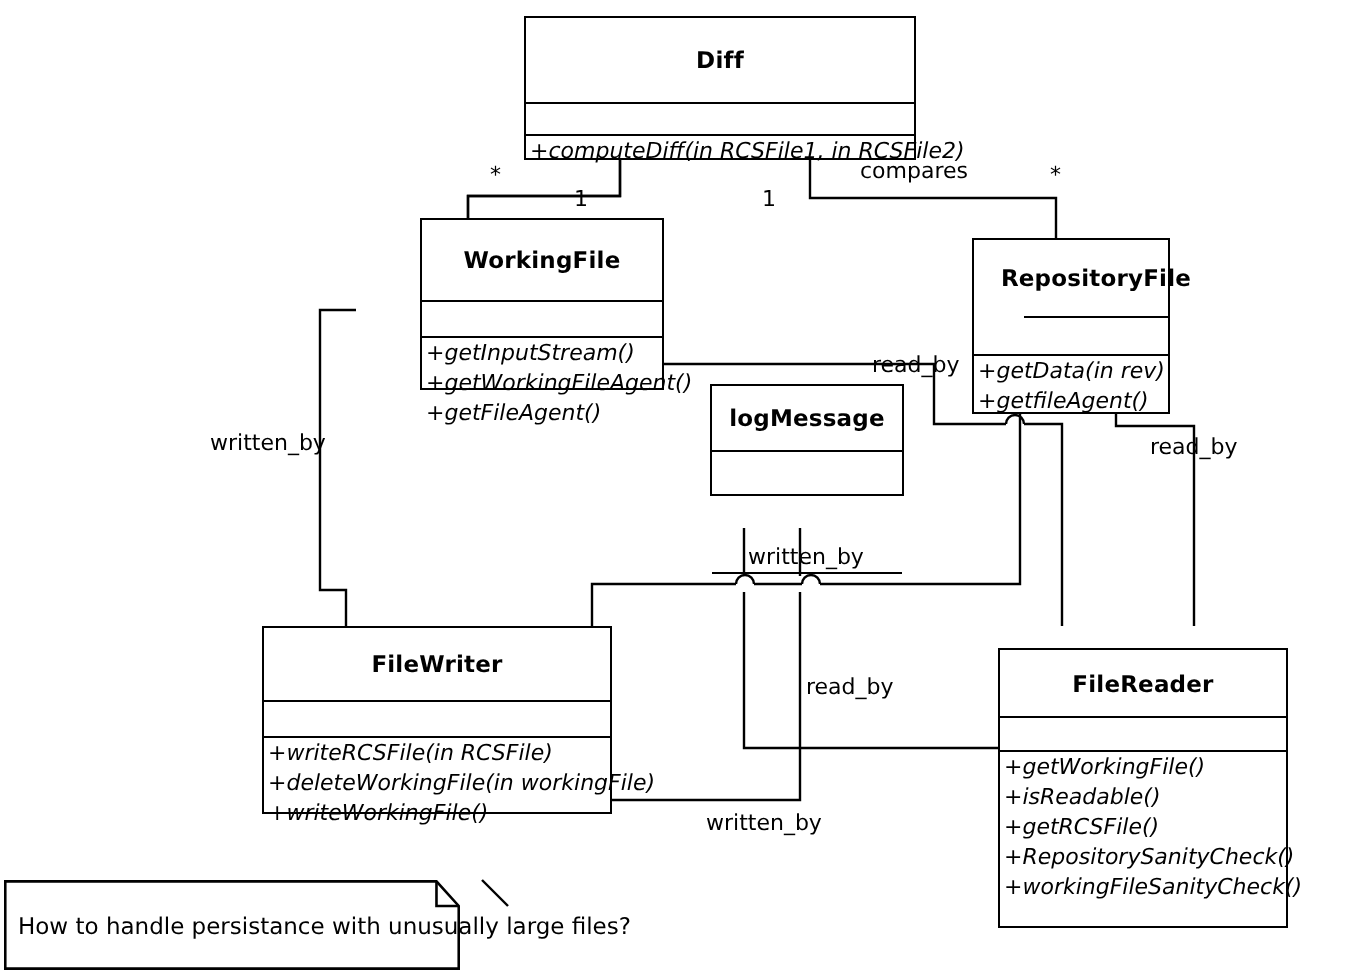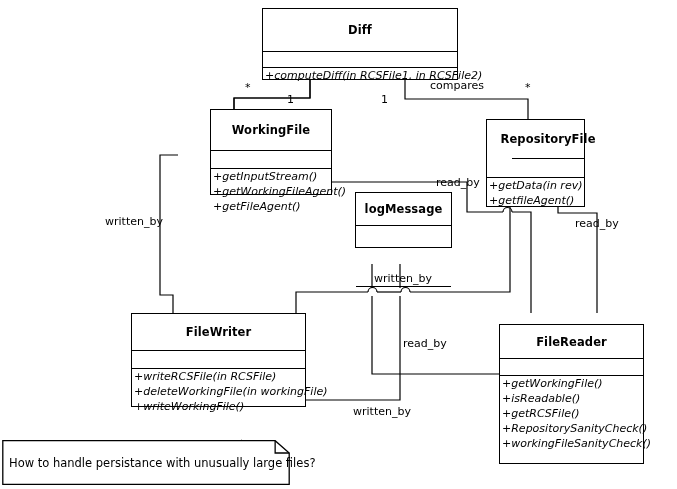--- a/index.html
+++ b/index.html
@@ -147,21 +147,21 @@
   <div class="edge-label" style="left:575px;top:218px;">read_by</div>
   <div class="edge-label" style="left:374px;top:273px;">written_by</div>
   <div class="edge-label" style="left:403px;top:338px;">read_by</div>
   <div class="edge-label" style="left:353px;top:406px;">written_by</div>
 
   <div class="mult" style="left:245px;top:82px;">*</div>
   <div class="mult" style="left:287px;top:94px;">1</div>
   <div class="mult" style="left:381px;top:94px;">1</div>
   <div class="mult" style="left:525px;top:82px;">*</div>
 
-  <div class="note" style="left:2px;top:440px;width:288px;height:45px;text-decoration:underline;">
+  <div class="note" style="left:2px;top:440px;width:228px;height:45px;text-decoration:underline;">
     <svg class="note-body" viewBox="0 0 252 45" preserveAspectRatio="none">
       <path d="M 0.7 0.7 L 239 0.7 L 251.3 13 L 251.3 44.3 L 0.7 44.3 Z" fill="#ffffff" stroke="#000000" stroke-width="1.3" vector-effect="non-scaling-stroke"></path>
       <path d="M 239 0.7 L 239 13 L 251.3 13" fill="none" stroke="#000000" stroke-width="1.3" vector-effect="non-scaling-stroke"></path>
     </svg>
     <div class="note-text" style="left:7px;top:16px;">How to handle persistance with unusually large files?</div>
   </div>
 
 </div>
 
 </body></html>

